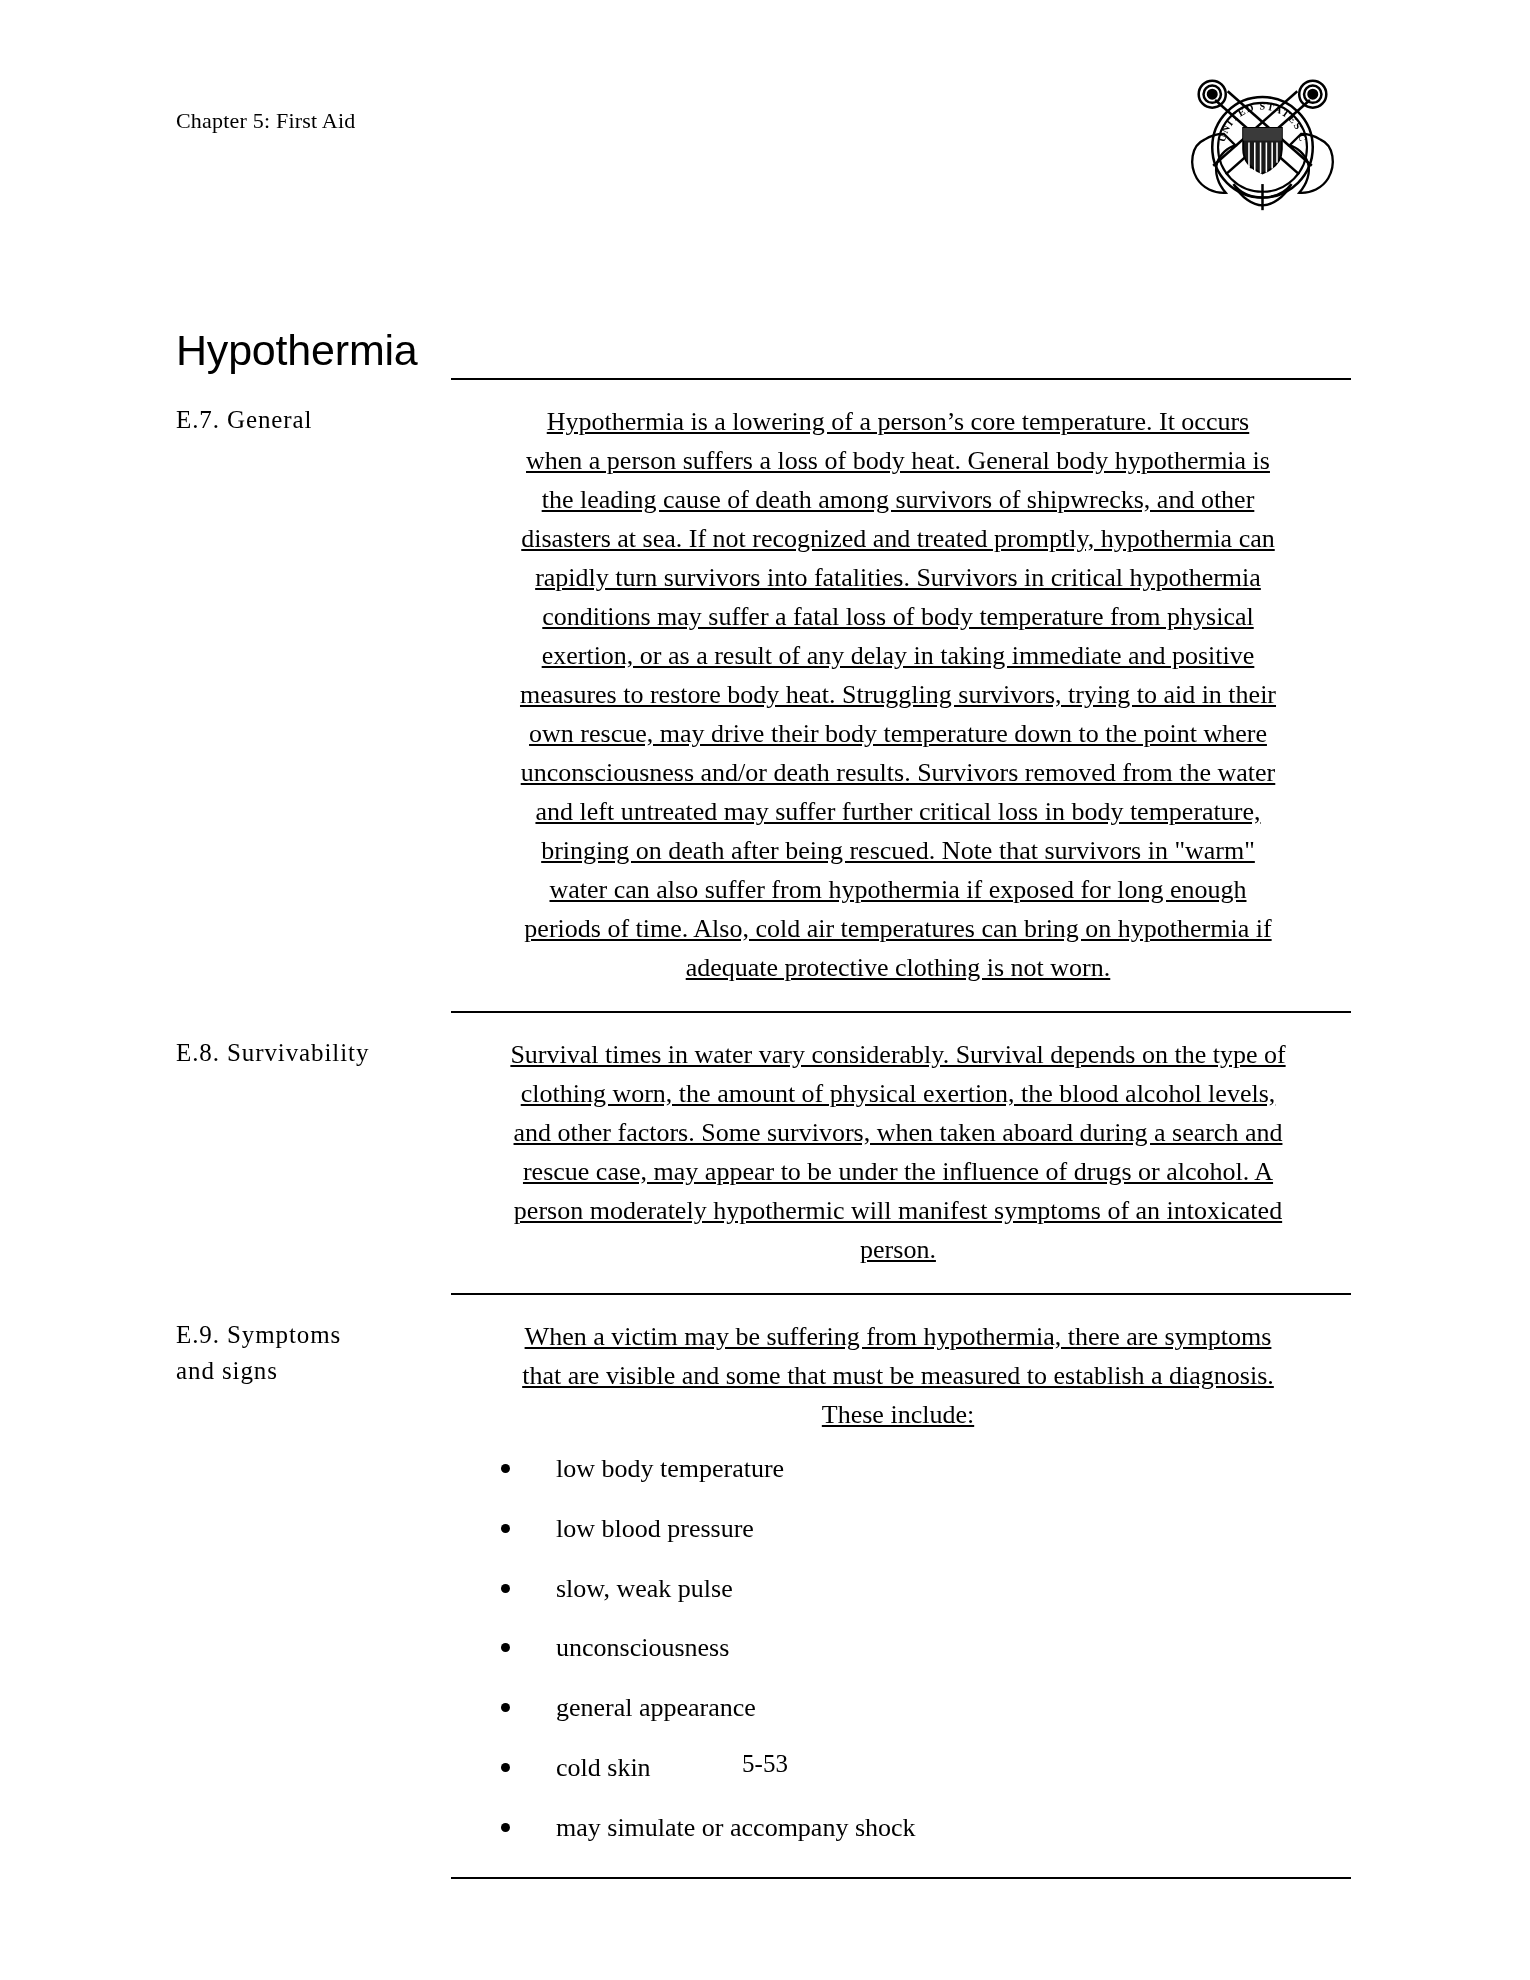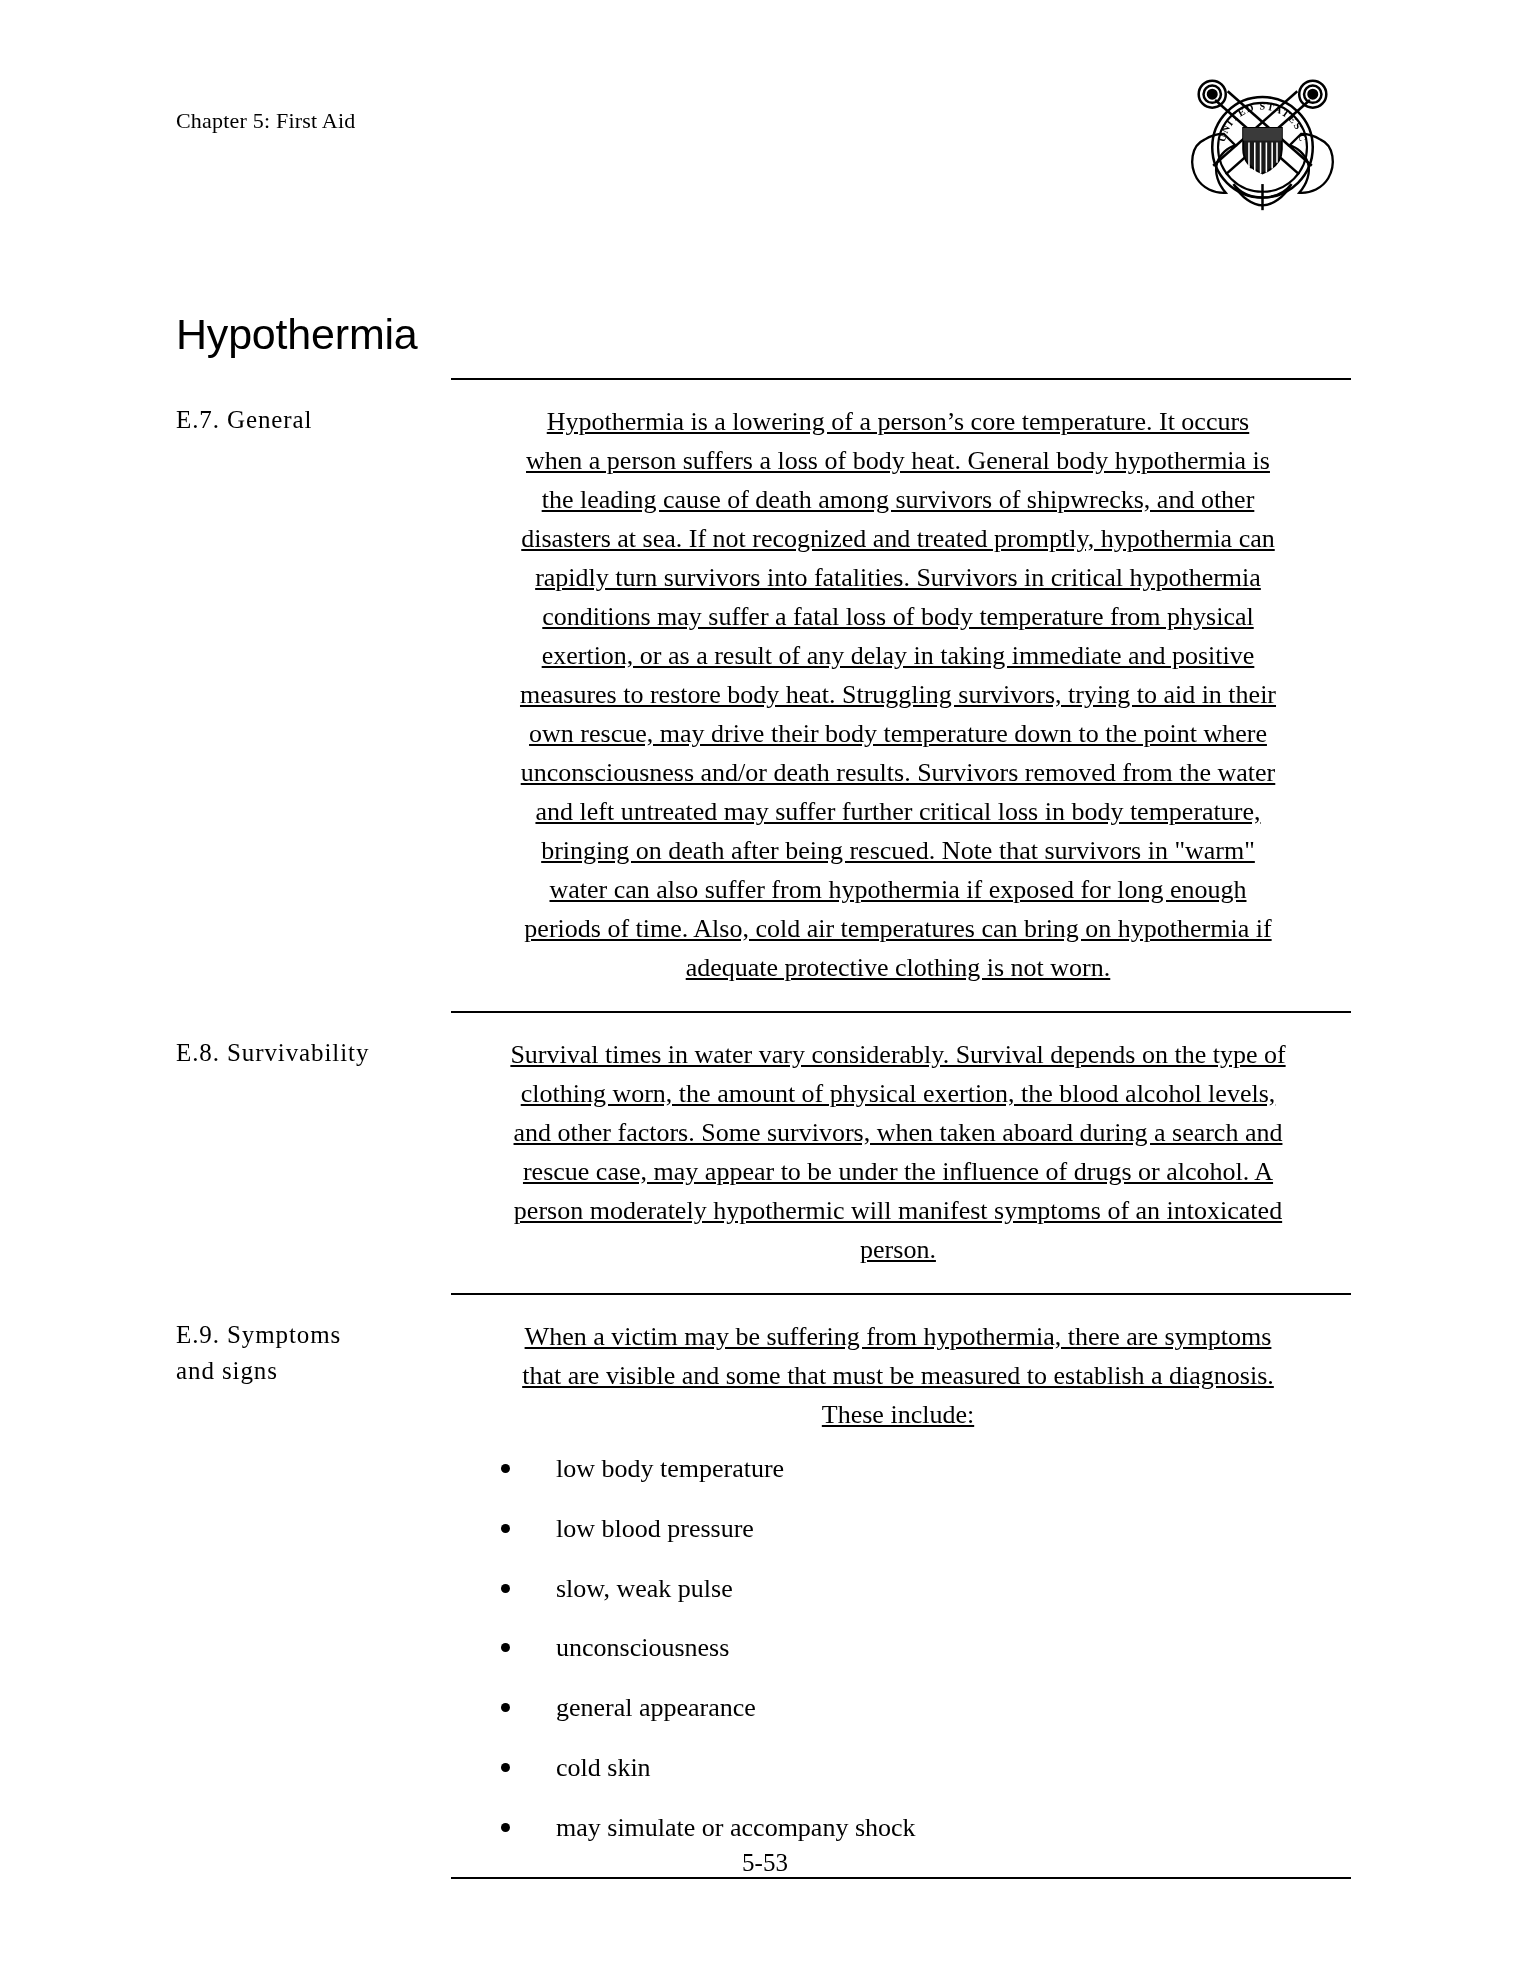--- a/index.html
+++ b/index.html
@@ -34,21 +34,21 @@
     top: 70px;
     left: 1185px;
     width: 155px;
     height: 145px;
   }
   .seal svg { display: block; width: 100%; height: 100%; }
 
   
   .page-title {
     position: absolute;
-    top: 284px;
+    top: 300px;
     left: 176px;
     font-family: "Liberation Sans", "DejaVu Sans", sans-serif;
     font-size: 43px;
     font-weight: 400;
     letter-spacing: -0.2px;
     line-height: 1;
   }
 
   
   .blocks {
@@ -114,21 +114,21 @@
     top: 12px;
     width: 9px;
     height: 9px;
     background: #000000;
     border-radius: 50%;
   }
 
   
   .footer {
     position: absolute;
-    top: 1849px;
+    top: 1750px;
     left: 0;
     width: 1530px;
     text-align: center;
     font-size: 25px;
   }
 </style>
 </head>
 <body>
 
 <div class="page">

